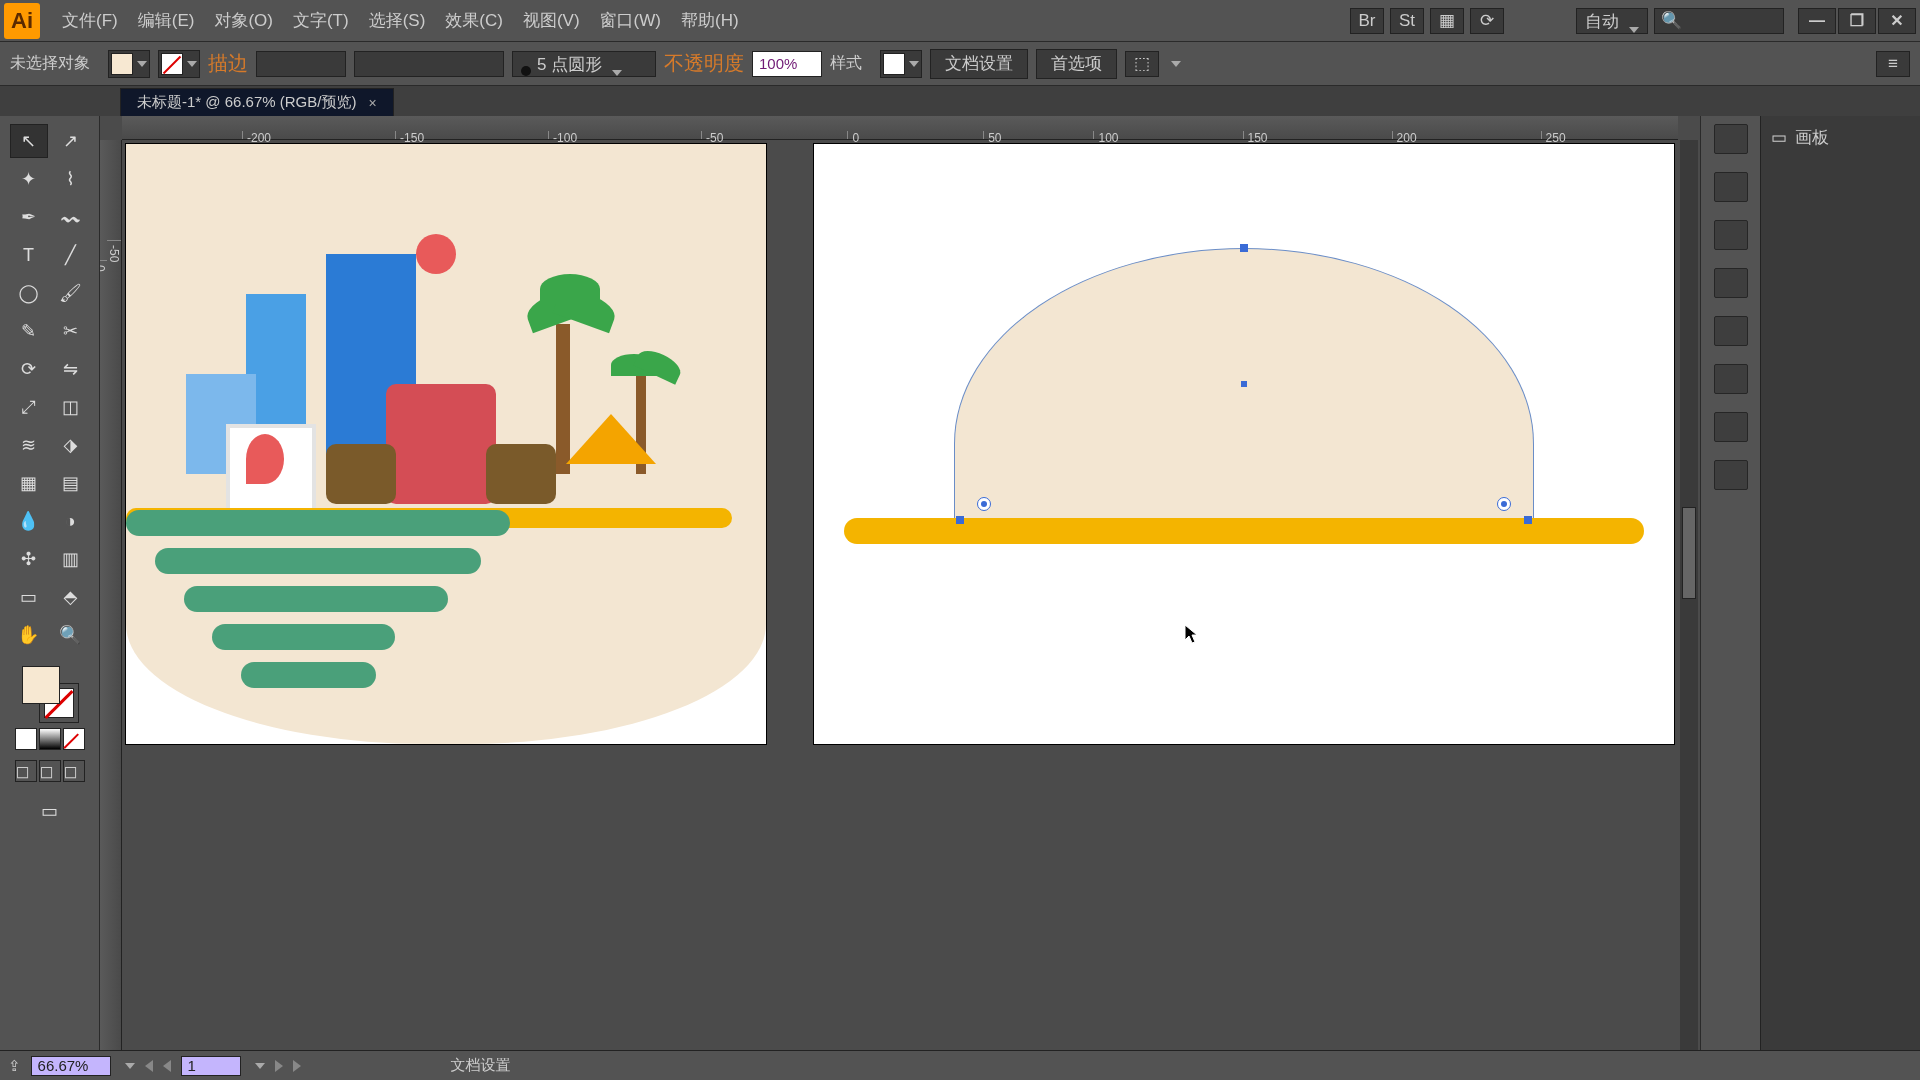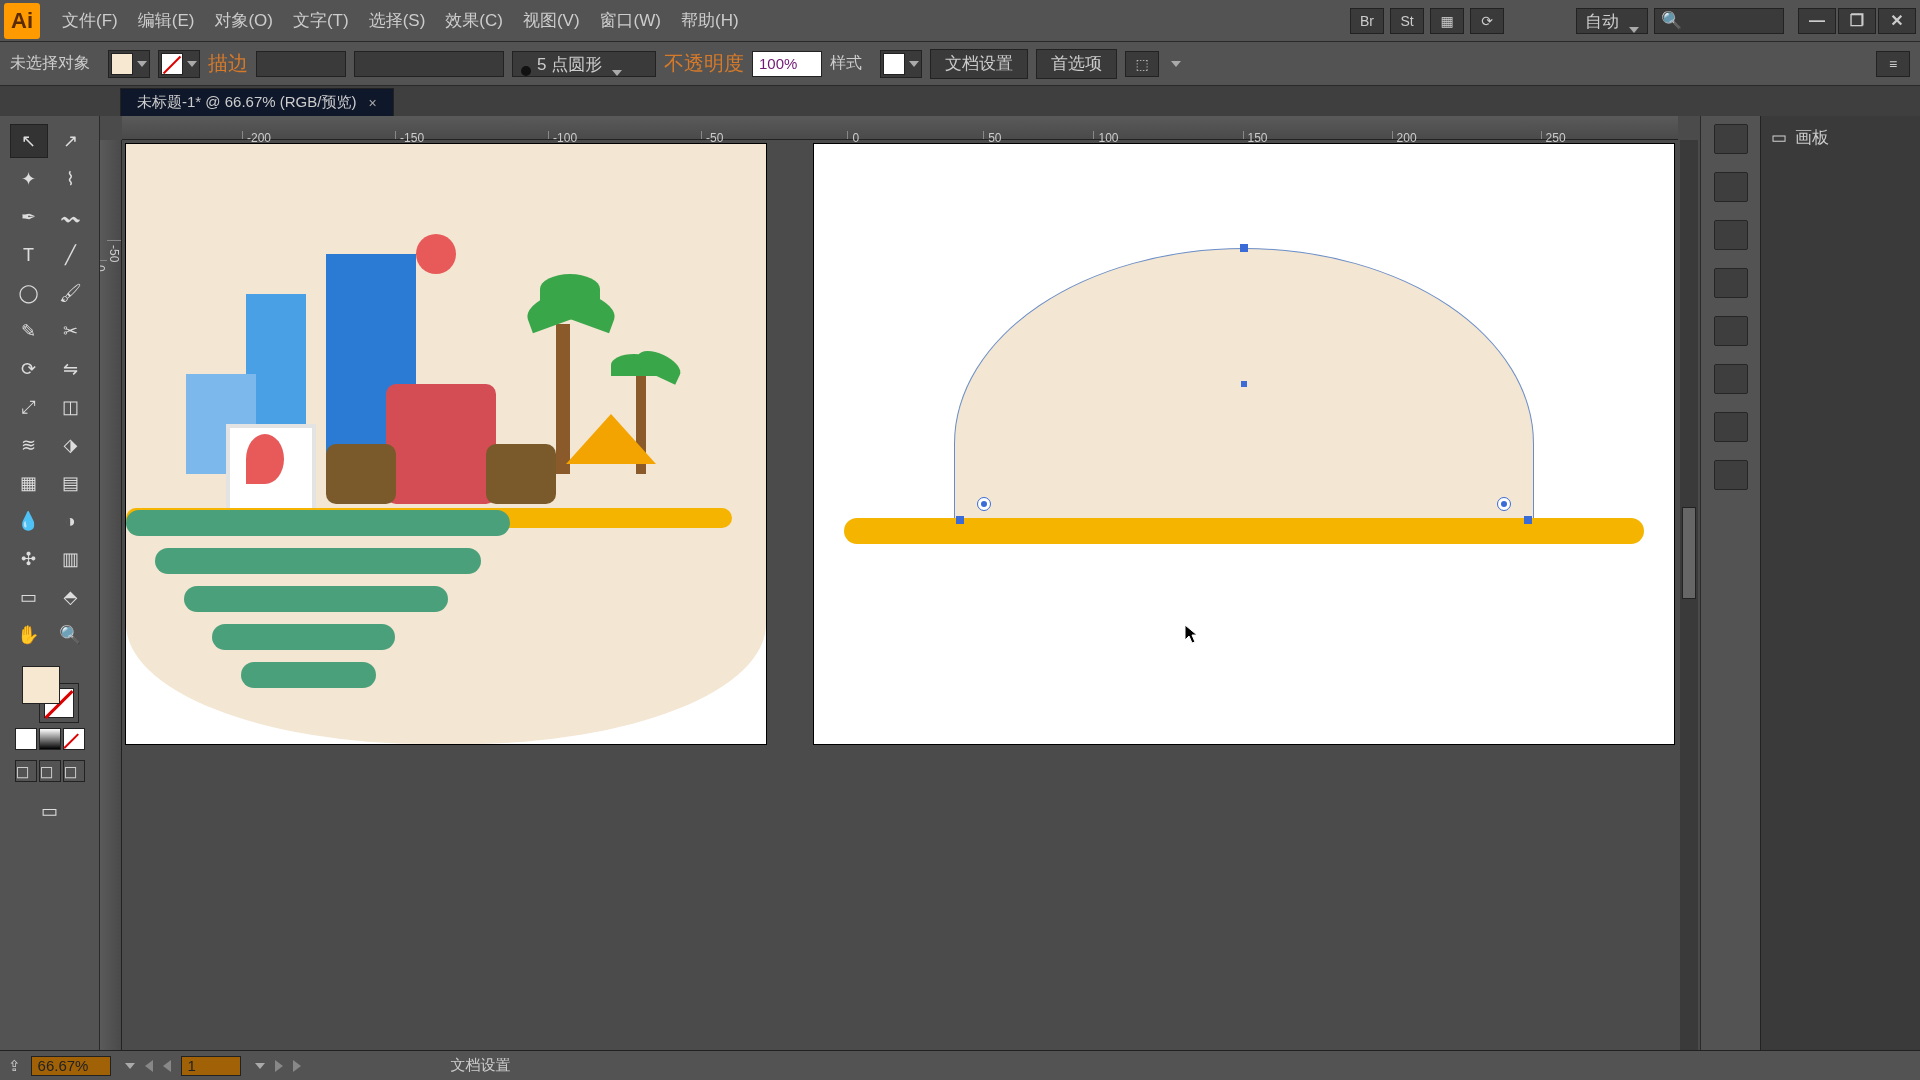--- a/index.html
+++ b/index.html
@@ -3,21 +3,21 @@
 <meta charset="utf-8">
 <style>
 * { margin:0; padding:0; box-sizing:border-box; font-family:"Microsoft YaHei",Arial,sans-serif; user-select:none; }
 body { width:1920px; height:1080px; background:#4b4b4b; overflow:hidden; font-size:17px; color:#ccc; }
 
 
 .menubar { height:42px; background:#535353; display:flex; align-items:center; padding:0 4px; border-bottom:1px solid #2a2a2a; }
 .ai-logo { width:36px; height:36px; background:#ff9a00; color:#5a2a00; font-weight:bold; font-size:22px; display:flex; align-items:center; justify-content:center; border-radius:3px; margin-right:12px; }
 .menu-item { padding:6px 10px; cursor:default; }
 .menubar-right { margin-left:auto; display:flex; align-items:center; gap:6px; }
-.mb-btn { width:34px; height:26px; background:#3a3a3a; border:1px solid #222; display:flex; align-items:center; justify-content:center; font-size:14px; }
+.mb-btn { width:34px; height:26px; background:#3a3a3a; border:1px solid #222; display:flex; align-items:center; justify-content:center; font-size:17px; }
 .combo { background:#3a3a3a; border:1px solid #222; height:26px; display:flex; align-items:flex-end; padding:0 8px; gap:6px; }
 .search-box { width:130px; height:26px; background:#3a3a3a; border:1px solid #222; display:flex; align-items:center; padding:0 6px; }
 .win-btns { display:flex; gap:2px; margin-left:8px; }
 .win-btn { width:38px; height:26px; background:#3a3a3a; border:1px solid #222; display:flex; align-items:center; justify-content:center; font-size:16px; font-weight:bold; }
 
 .controlbar { height:44px; background:#535353; display:flex; align-items:center; padding:0 10px; border-bottom:1px solid #2a2a2a; gap:8px; }
 .cb-label { color:#ccc; font-size:16px; margin-right:10px; }
 .cb-lbl-orange { color:#d67a2a; font-size:20px; }
 .swatch { width:22px; height:22px; border:1px solid #222; }
 .swatch.fill { background:#f7e8d2; }
@@ -77,21 +77,21 @@
 .wave{background:#4aa07a;border-radius:16px;height:26px;margin-bottom:12px;}
 .case{position:absolute;border-radius:10px;}
 
 
 .dock { width:60px; background:#535353; border-left:1px solid #2a2a2a; display:flex; flex-direction:column; align-items:center; padding-top:8px; gap:18px; }
 .dock-ic { width:34px; height:30px; background:#3e3e3e; border:1px solid #262626; border-radius:2px; }
 .panel-tab-area { width:160px; background:#3a3a3a; border-left:1px solid #222; padding:10px; }
 
 
 .statusbar { position:absolute; left:0; right:0; bottom:0; height:30px; background:#535353; border-top:1px solid #222; display:flex; align-items:center; padding:0 8px; gap:10px; font-size:15px; }
-.sb-input { background:#a16207; color:#222; border:1px solid #222; height:20px; padding:0 6px; display:flex; align-items:center; }
+.sb-input { background:#c4b5fd; color:#222; border:1px solid #222; height:20px; padding:0 6px; display:flex; align-items:center; }
 .nav-tri{width:0;height:0;border-top:6px solid transparent;border-bottom:6px solid transparent;}
 .scrollbar-h { position:absolute; left:22px; right:22px; bottom:2px; height:18px; background:#3a3a3a; }
 .scrollbar-h .thumb{position:absolute;top:2px;bottom:2px;left:38%;width:38%;background:#666;border:1px solid #222;}
 .scrollbar-v { position:absolute; top:24px; bottom:22px; right:2px; width:18px; background:#3a3a3a; }
 .scrollbar-v .thumb{position:absolute;left:2px;right:2px;top:40%;height:10%;background:#666;border:1px solid #222;}
 </style>
 </head>
 <body>
 
 <div class="menubar">

